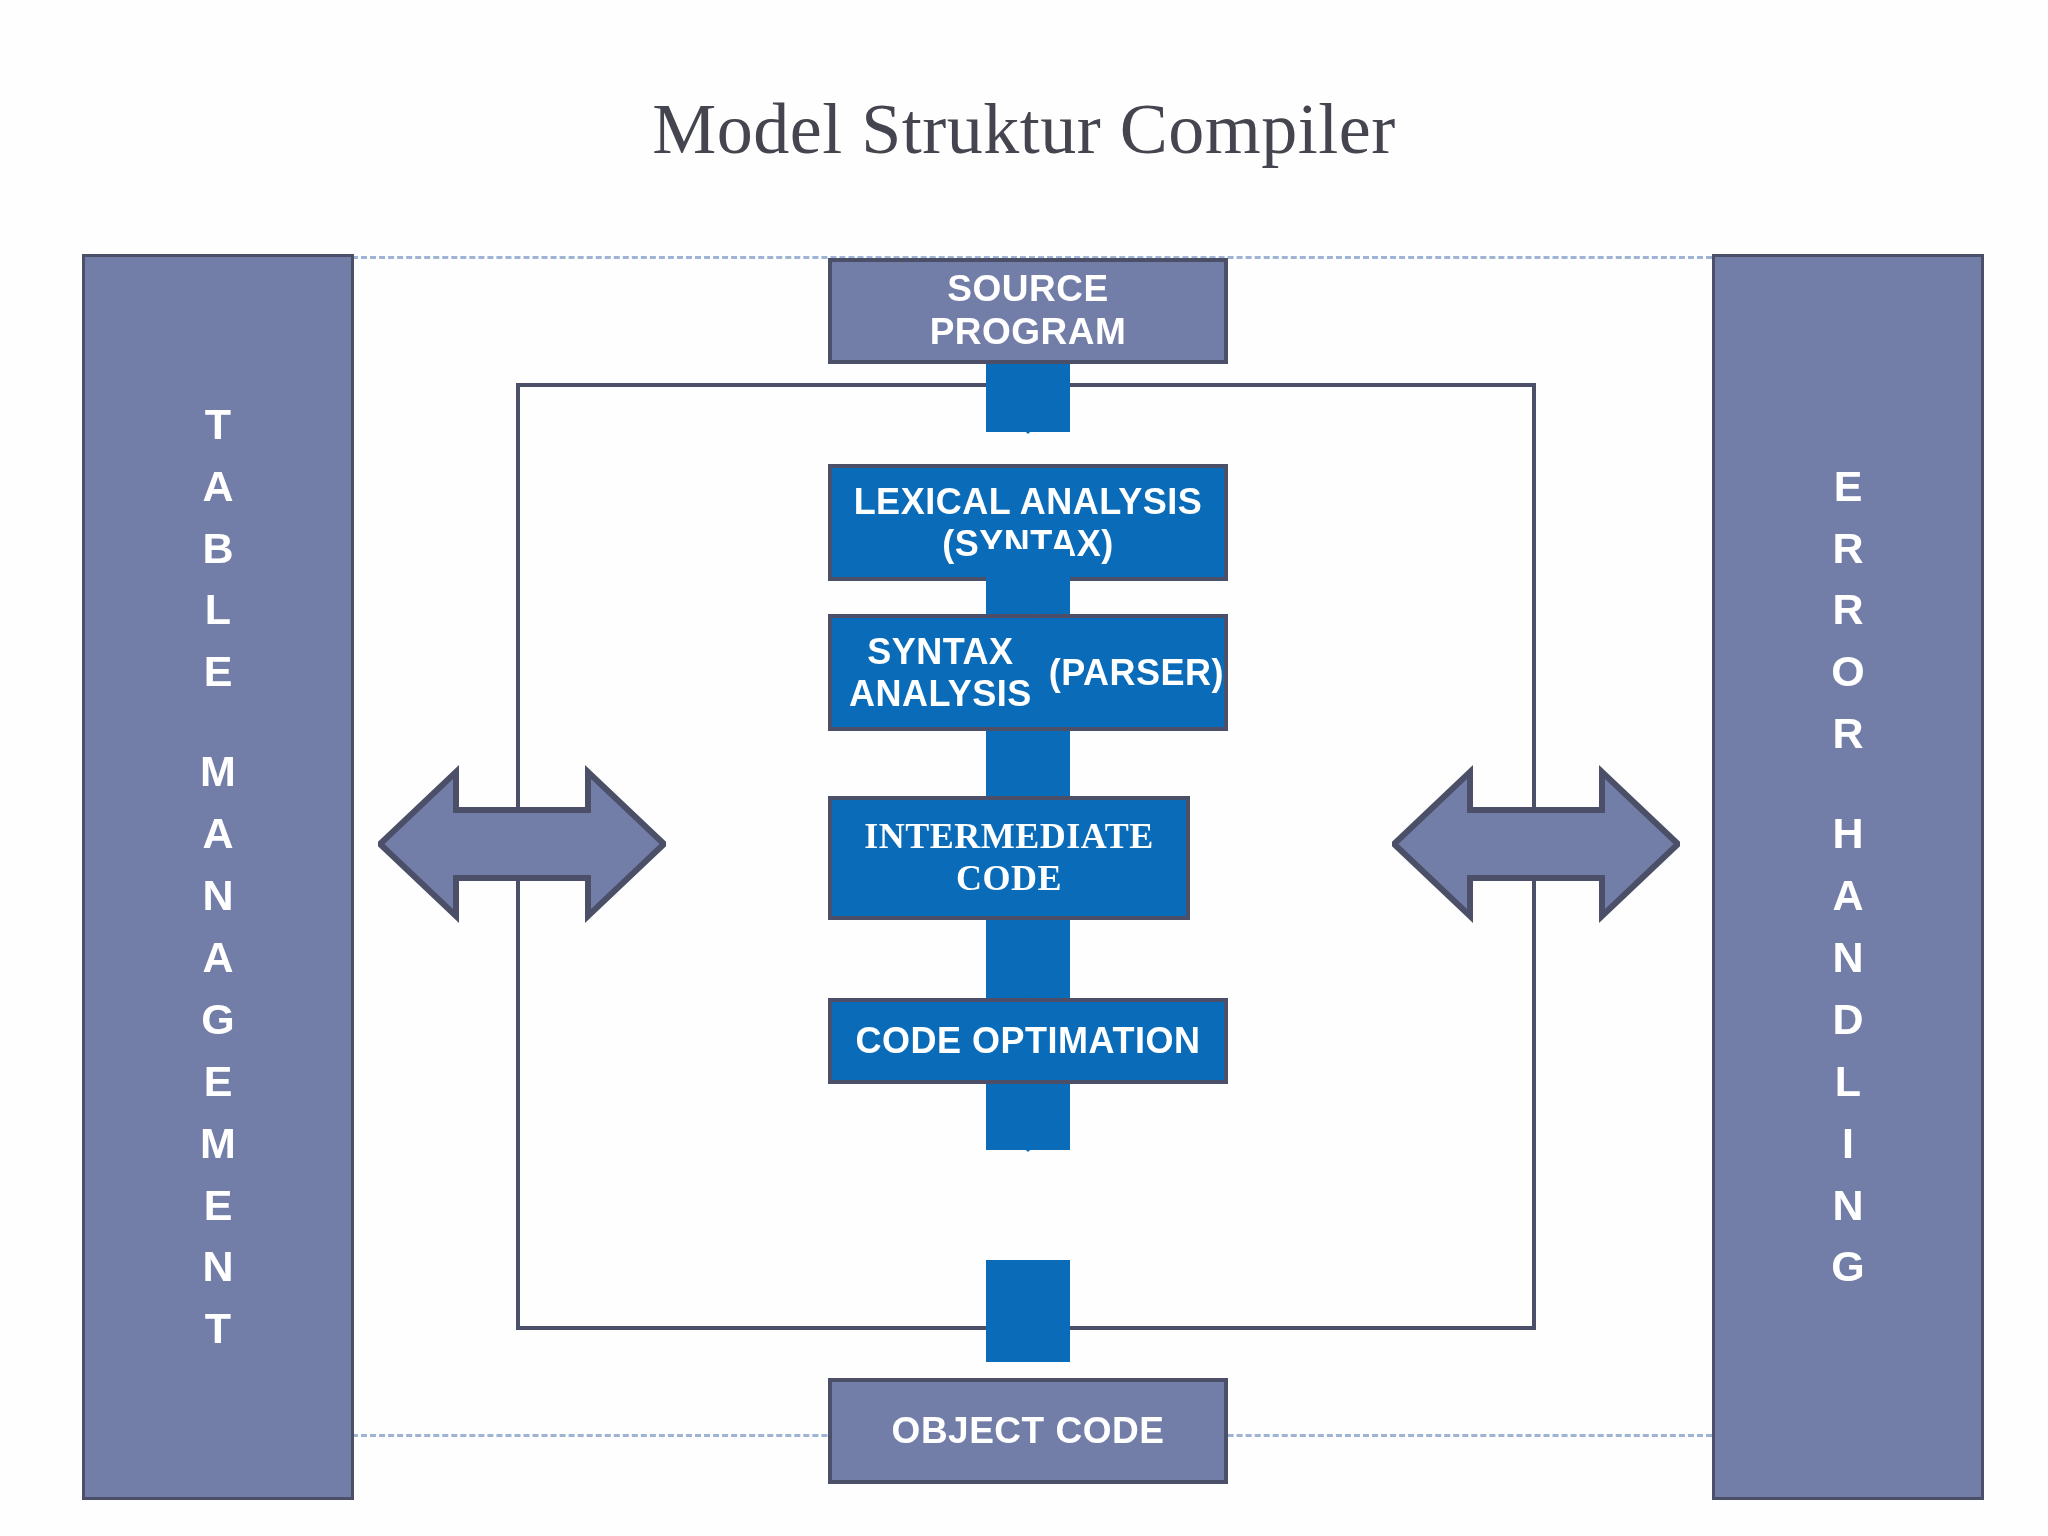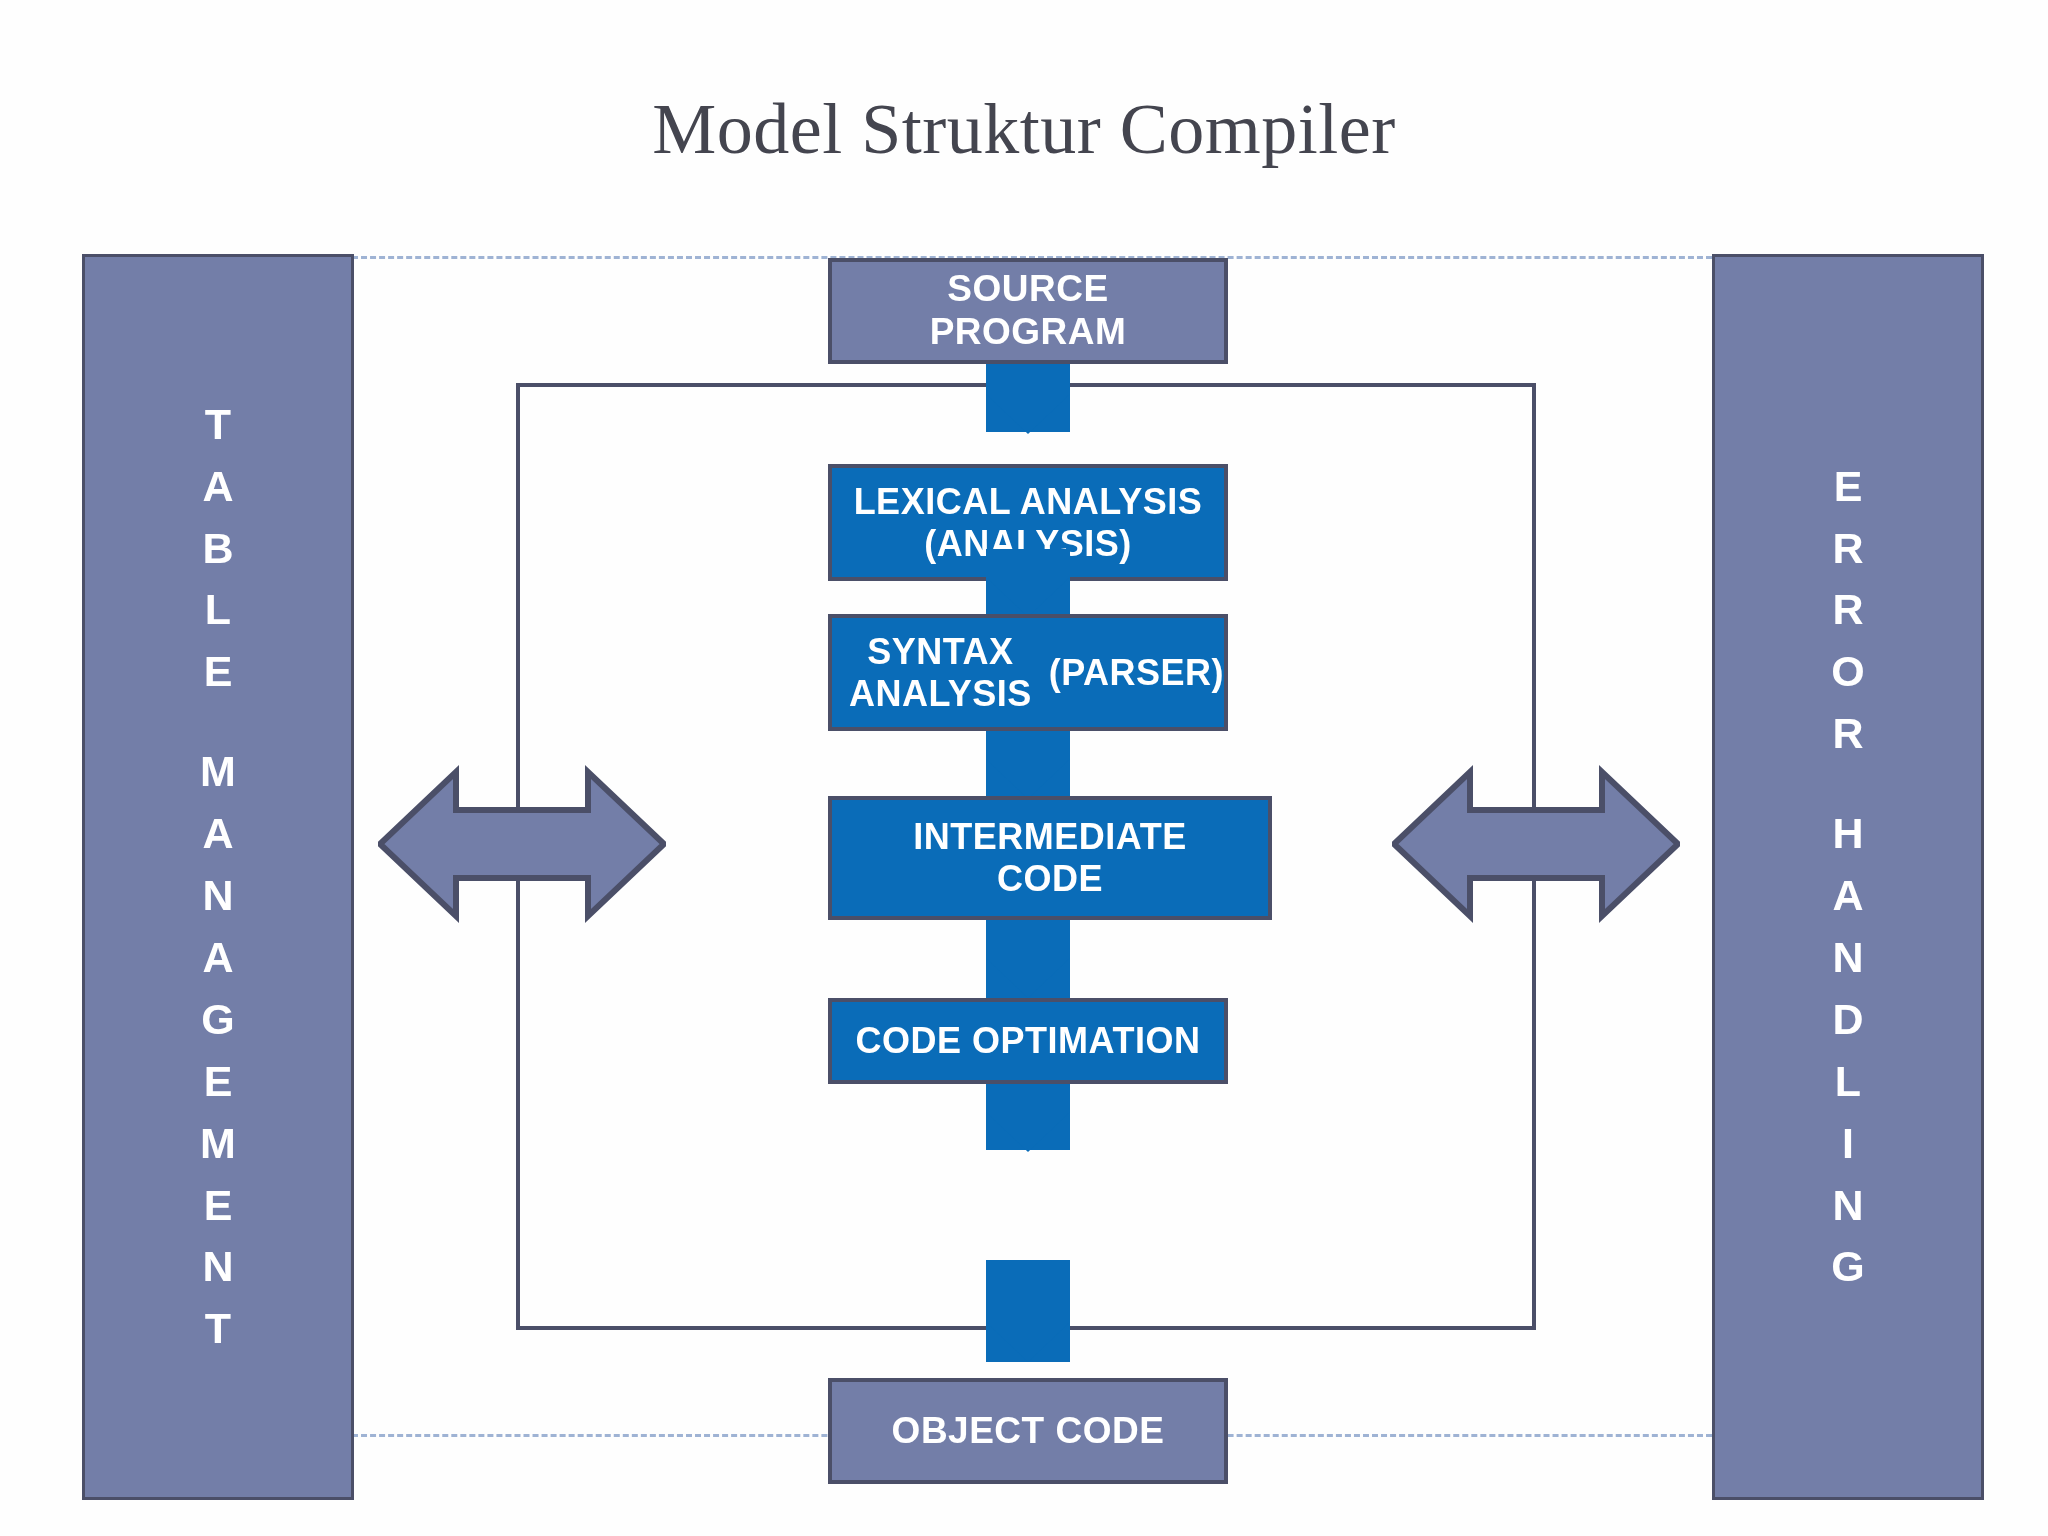--- a/index.html
+++ b/index.html
@@ -201,39 +201,39 @@
     <span>PROGRAM</span>
   </div>
 
   <div class="down-arrow" style="left:986px; top:364px; height:68px;">
     <div class="stem" style="height:30px;"></div>
     <div class="head" style="top:30px;"></div>
   </div>
 
   <div class="node blue" style="left:828px; top:432px; width:400px; height:117px; flex-direction:column;margin-top:32px;">
     <span>LEXICAL ANALYSIS</span>
-    <span>(ANALYSIS)</span>
+    <span>(SYNTAX)</span>
   </div>
 
   <div class="down-arrow" style="left:986px; top:549px; height:65px;">
     <div class="stem" style="height:28px;"></div>
     <div class="head" style="top:28px;"></div>
   </div>
 
   <div class="node blue" style="left:828px; top:614px; width:400px; height:117px; flex-direction:row;">
     <span>SYNTAX ANALYSIS</span>
     <span>(PARSER)</span>
   </div>
 
   <div class="down-arrow" style="left:986px; top:731px; height:65px;">
     <div class="stem" style="height:28px;"></div>
     <div class="head" style="top:28px;"></div>
   </div>
 
-  <div class="node blue" style="left:828px; top:796px; width:444px; height:124px; flex-direction:column;">
+  <div class="node blue" style="left:828px; top:796px; width:362px; height:124px; flex-direction:column;font-family:Liberation Serif, serif;">
     <span>INTERMEDIATE</span>
     <span>CODE</span>
   </div>
 
   <div class="down-arrow" style="left:986px; top:920px; height:78px;">
     <div class="stem" style="height:38px;"></div>
     <div class="head" style="top:38px;"></div>
   </div>
 
   <div class="node blue" style="left:828px; top:998px; width:400px; height:86px;">

